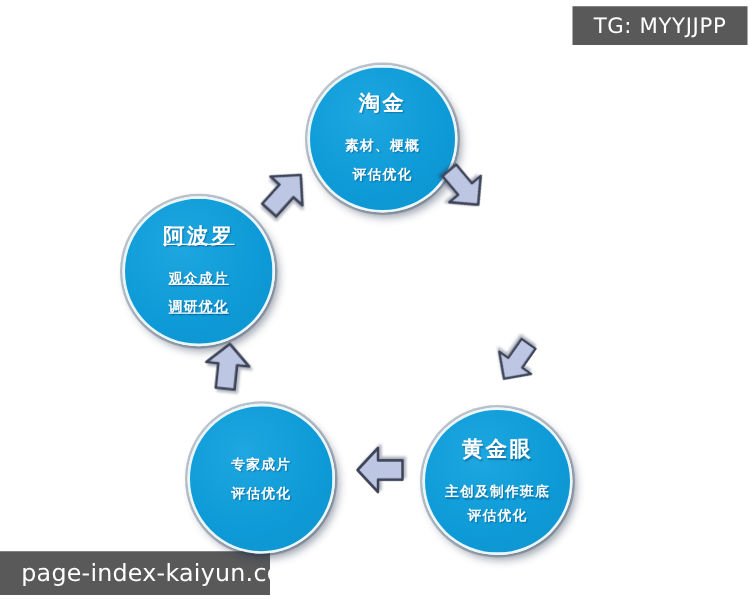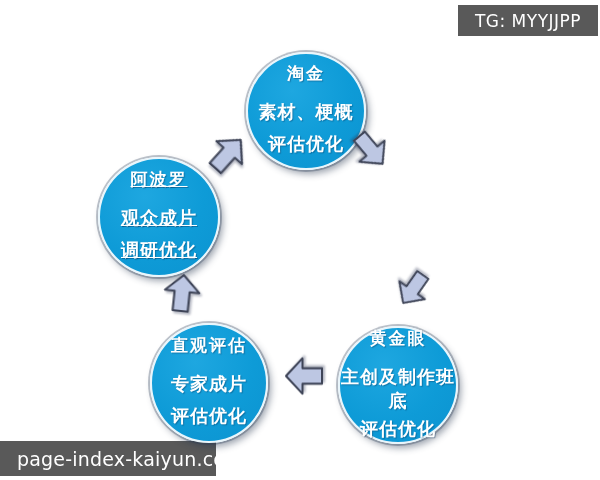--- a/index.html
+++ b/index.html
@@ -59,21 +59,21 @@
     text-align: center;
   }
   .node-title {
     font-size: 17px;
     font-weight: bold;
     letter-spacing: 2px;
     margin-bottom: 11px;
     text-shadow: 1px 1px 1px rgba(0, 40, 80, 0.35);
   }
   .node-line {
-    font-size: 18px;
+    font-size: 11px;
     font-weight: bold;
     letter-spacing: 1px;
     margin-top: 4px;
     margin-bottom: 4px;
     text-shadow: 1px 1px 1px rgba(0, 40, 80, 0.35);
   }
   .node-taojin      { left: 246px; top:  52px; width: 120px; height: 118px; }
   .node-jubao       { left: 389px; top: 153px; width: 124px; height: 121px; }
   .node-huangjinyan { left: 338px; top: 326px; width: 120px; height: 118px; }
   .node-zhiguan     { left: 150px; top: 323px; width: 118px; height: 120px; }
@@ -109,21 +109,20 @@
   </div>
 
 
   <div class="node node-huangjinyan">
     <div class="node-title">黄金眼</div>
     <div class="node-line">主创及制作班底</div>
     <div class="node-line">评估优化</div>
   </div>
 
   <div class="node node-zhiguan">
-    <div class="node-title">直观评估</div>
     <div class="node-line">专家成片</div>
     <div class="node-line">评估优化</div>
   </div>
 
   <div class="node node-apollo">
     <div class="node-title">阿波罗</div>
     <div class="node-line">观众成片</div>
     <div class="node-line">调研优化</div>
   </div>
 

